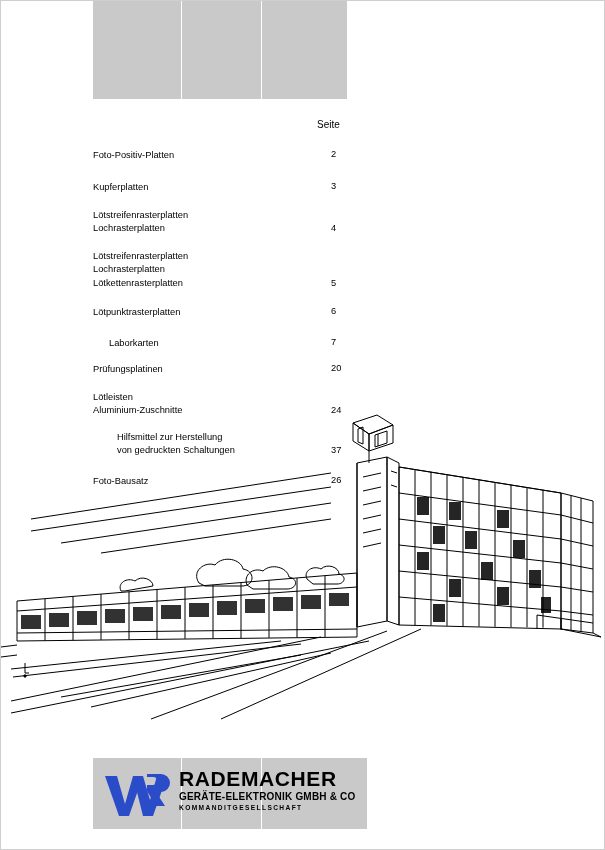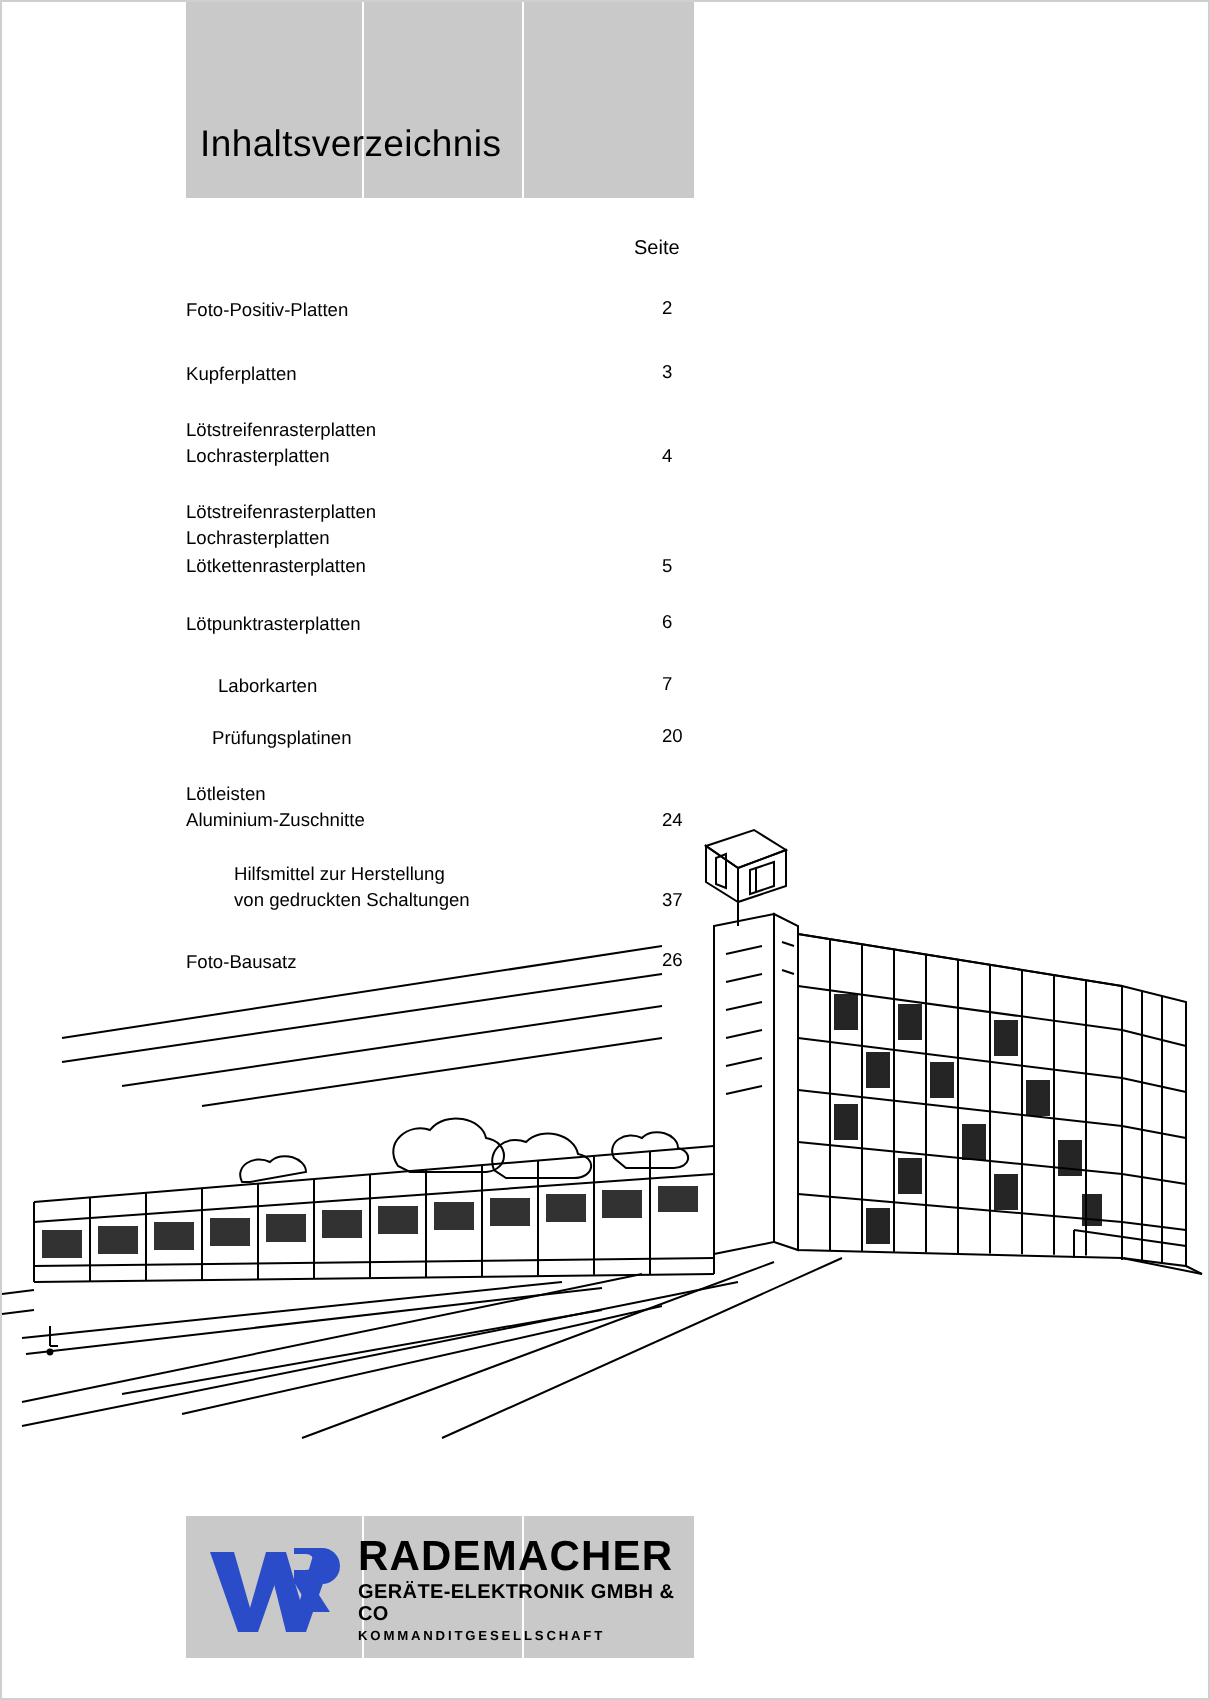--- a/index.html
+++ b/index.html
@@ -96,20 +96,21 @@
   }
 
   
   .footer {
     position: absolute;
     left: 92px;
     top: 757px;
     width: 254px;
     height: 71px;
     background: #c9c9c9;
+    padding-left: 20px;
   }
   .footer-div {
     position: absolute;
     top: 0;
     width: 1px;
     height: 71px;
     background: #ffffff;
   }
   .fd1 { left: 88px; }
   .fd2 { left: 168px; }
@@ -151,21 +152,20 @@
 </style>
 </head>
 <body>
 
 <div id="page">
 
   <div class="header-band">
     <div class="header-divider hd1"></div>
     <div class="header-divider hd2"></div>
   </div>
-  <div class="header-title">Inhaltsverzeichnis</div>
 
   <div class="toc">
     <div class="toc-head">Seite</div>
     <div id="toc-rows">
         <div class="toc-row">
           <div class="toc-label" style="top: 30px; text-align: right;">Foto-Positiv-Platten</div>
           <div class="toc-page" style="top: 30px;">2</div>
         </div>
         <div class="toc-row">
           <div class="toc-label" style="top: 62px;">Kupferplatten</div>
@@ -184,21 +184,21 @@
         </div>
         <div class="toc-row">
           <div class="toc-label" style="top: 187px;">Lötpunktrasterplatten</div>
           <div class="toc-page" style="top: 187px;">6</div>
         </div>
         <div class="toc-row">
           <div class="toc-label" style="top: 218px; padding-left: 16px;">Laborkarten</div>
           <div class="toc-page" style="top: 218px;">7</div>
         </div>
         <div class="toc-row">
-          <div class="toc-label" style="top: 244px; margin-left: 13px;">Prüfungsplatinen</div>
+          <div class="toc-label" style="top: 244px;">Prüfungsplatinen</div>
           <div class="toc-page" style="top: 244px;">20</div>
         </div>
         <div class="toc-row">
           <div class="toc-label" style="top: 272px;">Lötleisten
 Aluminium-Zuschnitte</div>
           <div class="toc-page" style="top: 286px;">24</div>
         </div>
         <div class="toc-row">
           <div class="toc-label" style="top: 312px; margin-left: 24px;">Hilfsmittel zur Herstellung
 von gedruckten Schaltungen</div>

